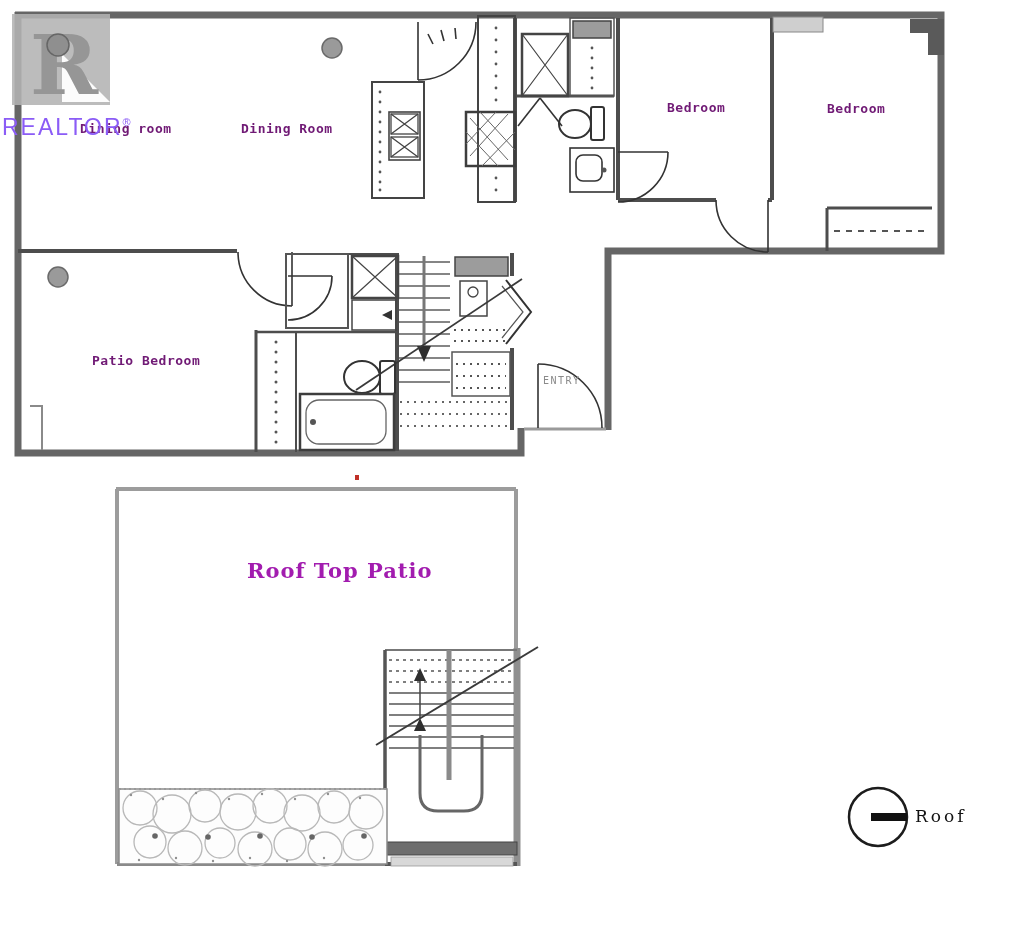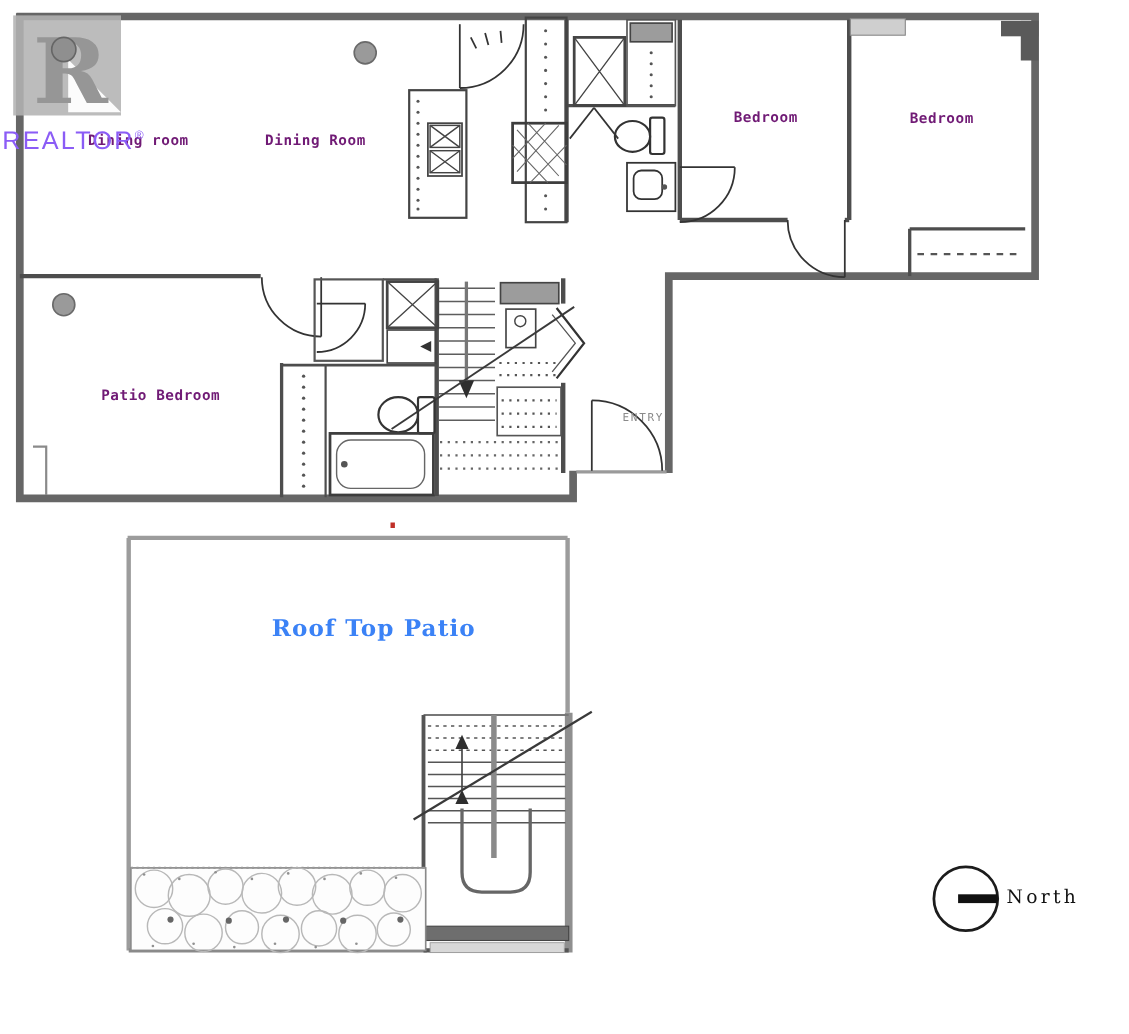--- a/index.html
+++ b/index.html
@@ -2,22 +2,22 @@
 <html><head>
 <meta charset="utf-8">
 <style>
   html,body{margin:0;padding:0;background:#ffffff;}
   .canvas{position:relative;width:1026px;height:940px;background:#ffffff;overflow:hidden;
           font-family:"Liberation Sans",sans-serif;}
   .plan-svg{position:absolute;left:0;top:0;}
   .room-label{position:absolute;font:700 13px "DejaVu Sans Mono",monospace;color:#701a75;
               white-space:nowrap;letter-spacing:.5px;}
   .label-entry{position:absolute;font:400 10px "DejaVu Sans Mono",monospace;color:#8a8a8a;
-               letter-spacing:1.5px;white-space:nowrap;margin-left:23px;}
-  .label-patio{position:absolute;font:700 21px "DejaVu Serif",serif;color:#3b82f6;
+               letter-spacing:1.5px;white-space:nowrap;}
+  .label-patio{position:absolute;font:700 21px "DejaVu Serif",serif;color:#a21caf;
                letter-spacing:1px;white-space:nowrap;text-align:right;}
   .label-north{position:absolute;font:400 17px "DejaVu Serif",serif;color:#111;
                letter-spacing:3px;white-space:nowrap;}
   .label-realtor{position:absolute;font:400 23px "Liberation Sans",sans-serif;color:#8b5cf6;
                  letter-spacing:2px;white-space:nowrap;}
   .label-realtor sup{font-size:11px;letter-spacing:0;}
 </style>
 </head>
 <body>
 
@@ -298,16 +298,16 @@
   </g>
 </svg>
 
 <div class="room-label" style="left:80px;top:121px">Dining room</div>
 <div class="room-label" style="left:241px;top:121px">Dining Room</div>
 <div class="room-label" style="left:667px;top:100px">Bedroom</div>
 <div class="room-label" style="left:827px;top:101px">Bedroom</div>
 <div class="room-label" style="left:92px;top:353px">Patio Bedroom</div>
 <div class="label-entry" style="left:543px;top:375px">ENTRY</div>
 <div class="label-patio" style="left:247px;top:558px">Roof Top Patio</div>
-<div class="label-north" style="left:915px;top:806px">North</div>
+<div class="label-north" style="left:915px;top:806px">Roof</div>
 <div class="label-realtor" style="left:2px;top:114px"><span>REALTOR</span><sup>®</sup></div>
 
 </div>
 
 </body></html>

